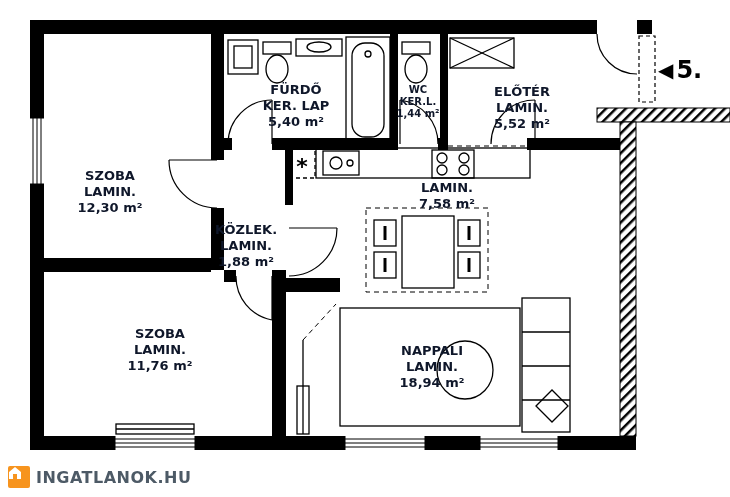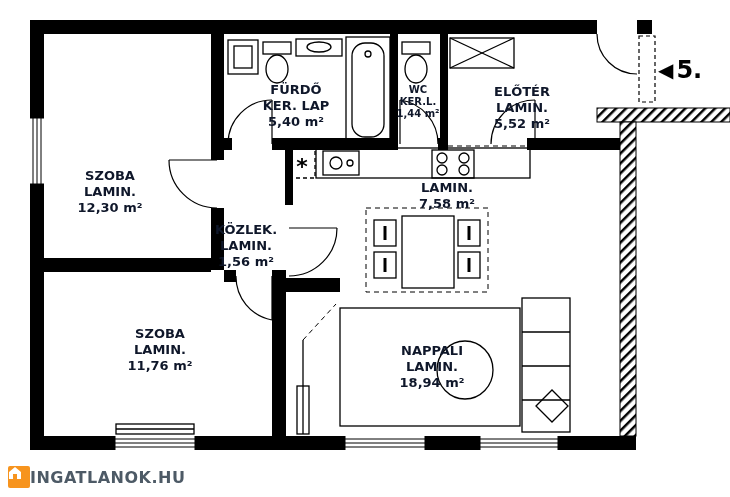--- a/index.html
+++ b/index.html
@@ -7,21 +7,21 @@
   .plan{position:relative;width:730px;height:497px;background:#fff;}
   .plan svg{position:absolute;left:0;top:0;}
   .room-label{position:absolute;text-align:center;font-weight:bold;font-size:13px;
               line-height:1.22;color:#0f172a;white-space:nowrap;}
   .room-label span{display:block;}
   .room-label.small{font-size:10px;}
   .unit-label{position:absolute;left:658px;top:58px;display:flex;align-items:center;gap:3px;
               font-weight:bold;color:#000;}
   .unit-label .arrow{font-size:20px;line-height:1;}
   .unit-label .num{font-size:24px;line-height:1;}
-  .logo{position:absolute;left:8px;top:466px;display:flex;align-items:center;}
+  .logo{position:absolute;left:8px;top:466px;display:flex;align-items:center;gap:6px;}
   .logo-icon{width:22px;height:22px;background:#F7941E;display:flex;align-items:center;
              justify-content:center;border-radius:2px;}
   .logo-text{font-size:16px;font-weight:bold;color:#4d5a66;letter-spacing:.5px;}
 </style>
 </head>
 <body>
 
 <div class="plan">
 
   <svg width="730" height="497" viewBox="0 0 730 497">
@@ -217,21 +217,21 @@
 
   <div class="room-label" style="left:470px;top:84px;width:104px;">
     <span>ELŐTÉR</span>
     <span>LAMIN.</span>
     <span>5,52 m²</span>
   </div>
 
   <div class="room-label" style="left:196px;top:174px;width:100px;margin-top:48px;">
     <span>KÖZLEK.</span>
     <span>LAMIN.</span>
-    <span>1,56 m²</span>
+    <span>1,88 m²</span>
   </div>
 
   <div class="room-label" style="left:385px;top:180px;width:124px;">
     <span>LAMIN.</span>
     <span>7,58 m²</span>
   </div>
 
   <div class="room-label" style="left:98px;top:326px;width:124px;">
     <span>SZOBA</span>
     <span>LAMIN.</span>

